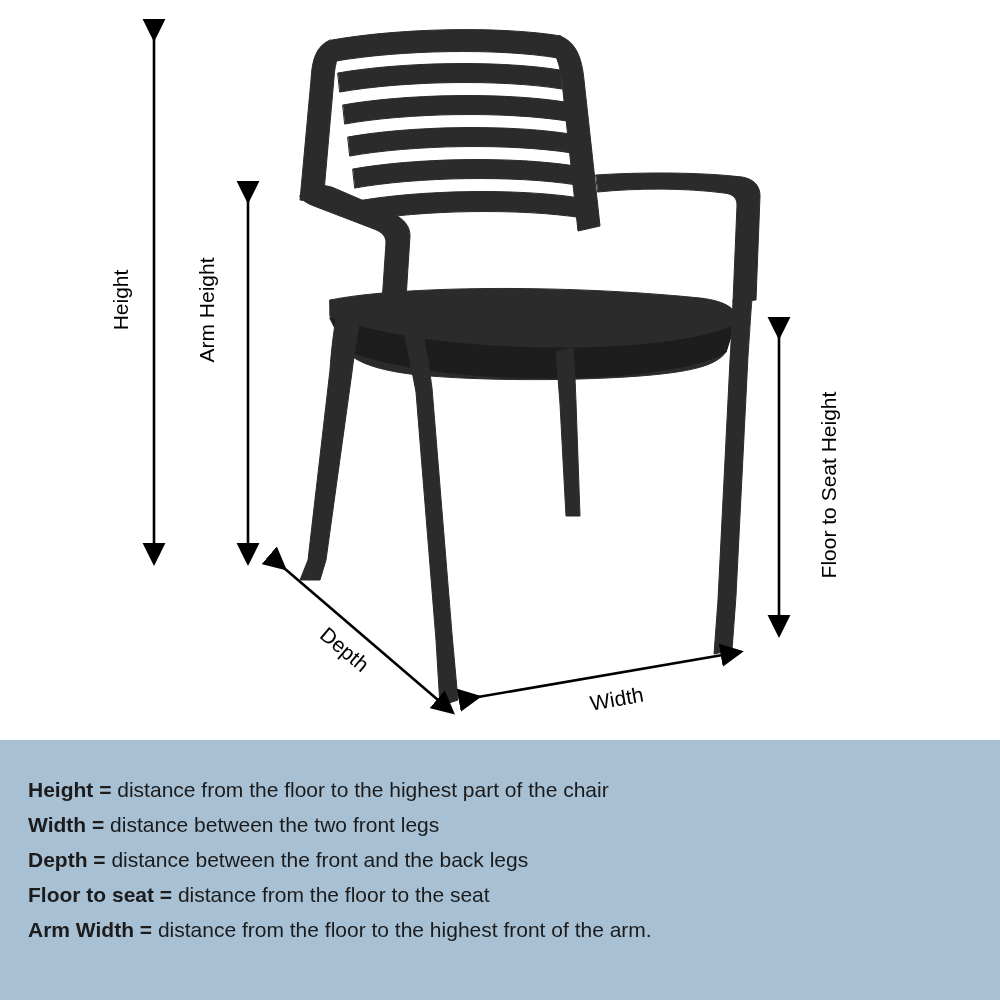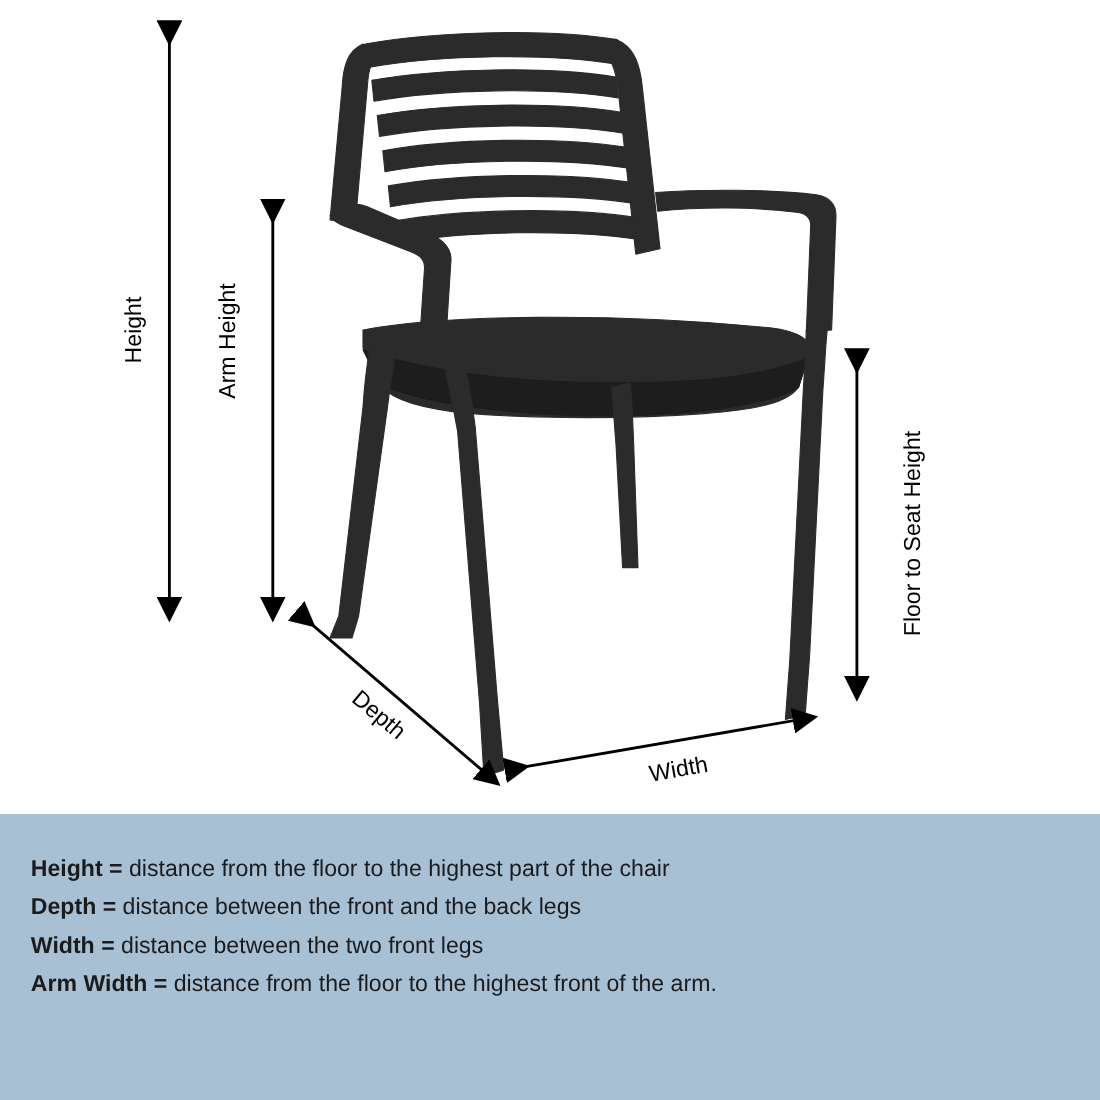--- a/index.html
+++ b/index.html
@@ -148,23 +148,26 @@
         <text class="hlabel" x="618" y="706" transform="rotate(-10 618 706)" text-anchor="middle">Width</text>
       </g>
     </svg>
   </div>
 
   <div class="legend">
     <div class="legend-row">
       <span class="legend-term">Height =</span><span class="legend-def"> distance from the floor to the highest part of the chair</span>
     </div>
     <div class="legend-row">
+      <span class="legend-term">Width =</span><span class="legend-def"> distance between the two front legs</span>
+    </div>
+    <div class="legend-row">
       <span class="legend-term">Depth =</span><span class="legend-def"> distance between the front and the back legs</span>
     </div>
     <div class="legend-row">
-      <span class="legend-term">Width =</span><span class="legend-def"> distance between the two front legs</span>
+      <span class="legend-term">Floor to seat =</span><span class="legend-def"> distance from the floor to the seat</span>
     </div>
     <div class="legend-row">
       <span class="legend-term">Arm Width =</span><span class="legend-def"> distance from the floor to the highest front of the arm.</span>
     </div>
   </div>
 
 </div>
 
 </body></html>

